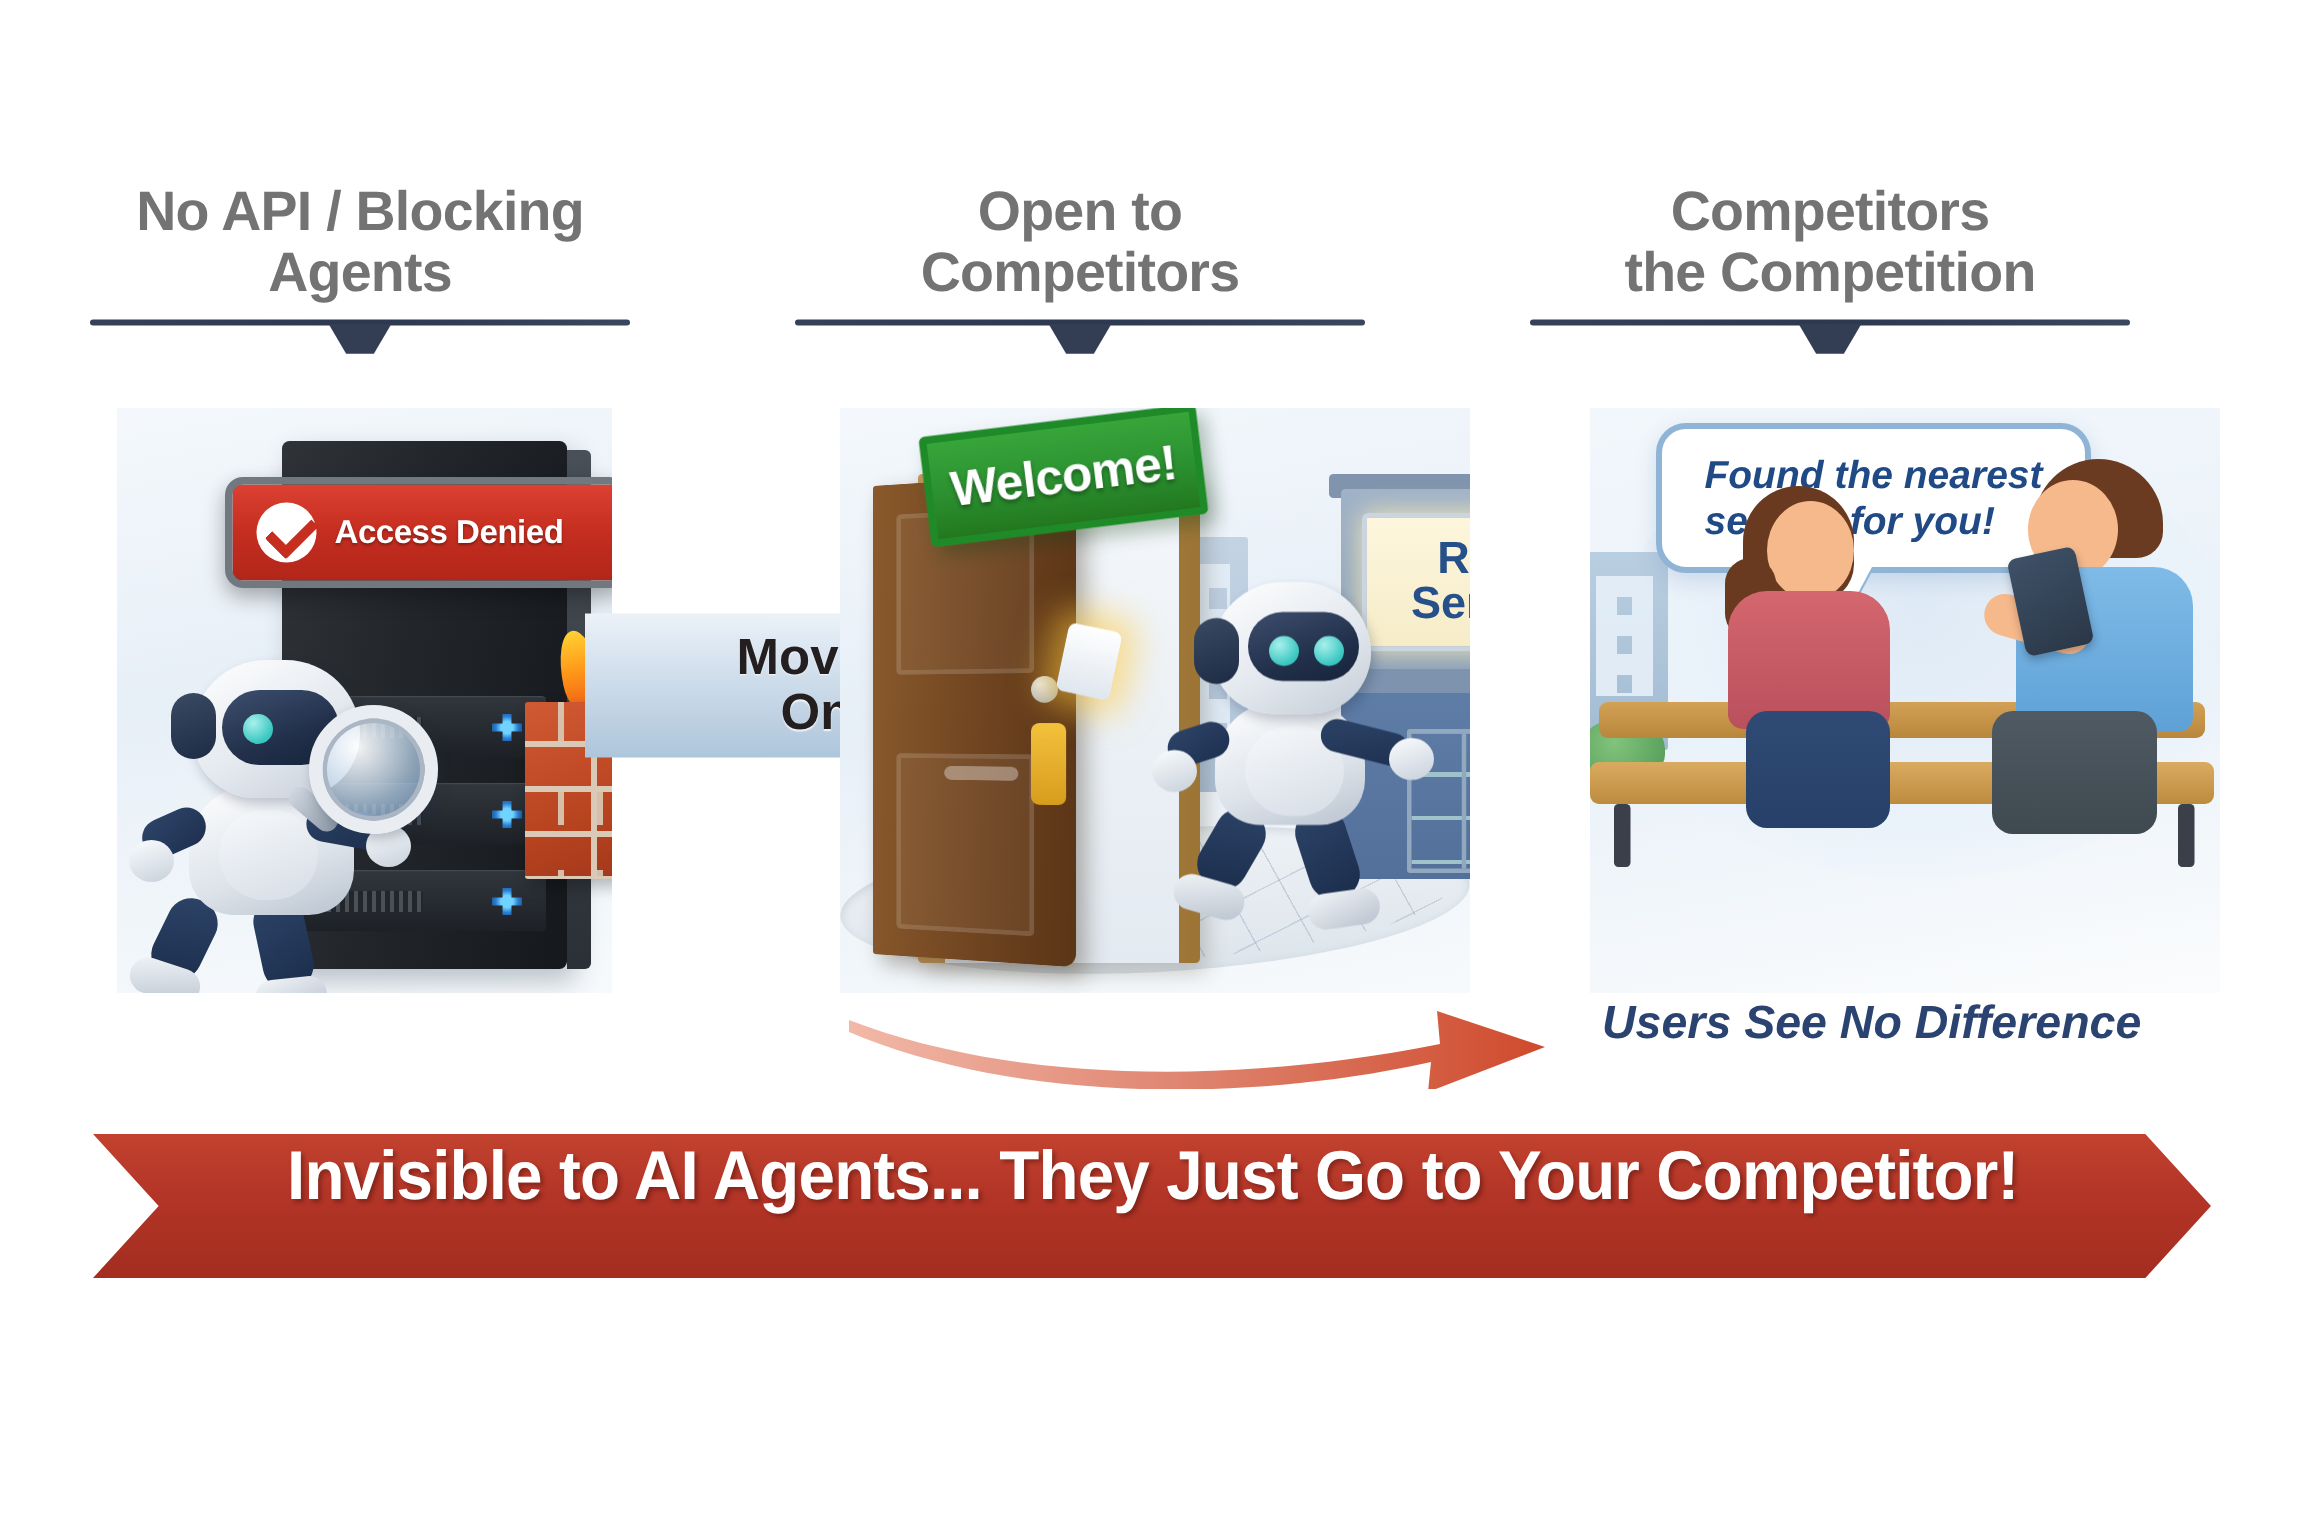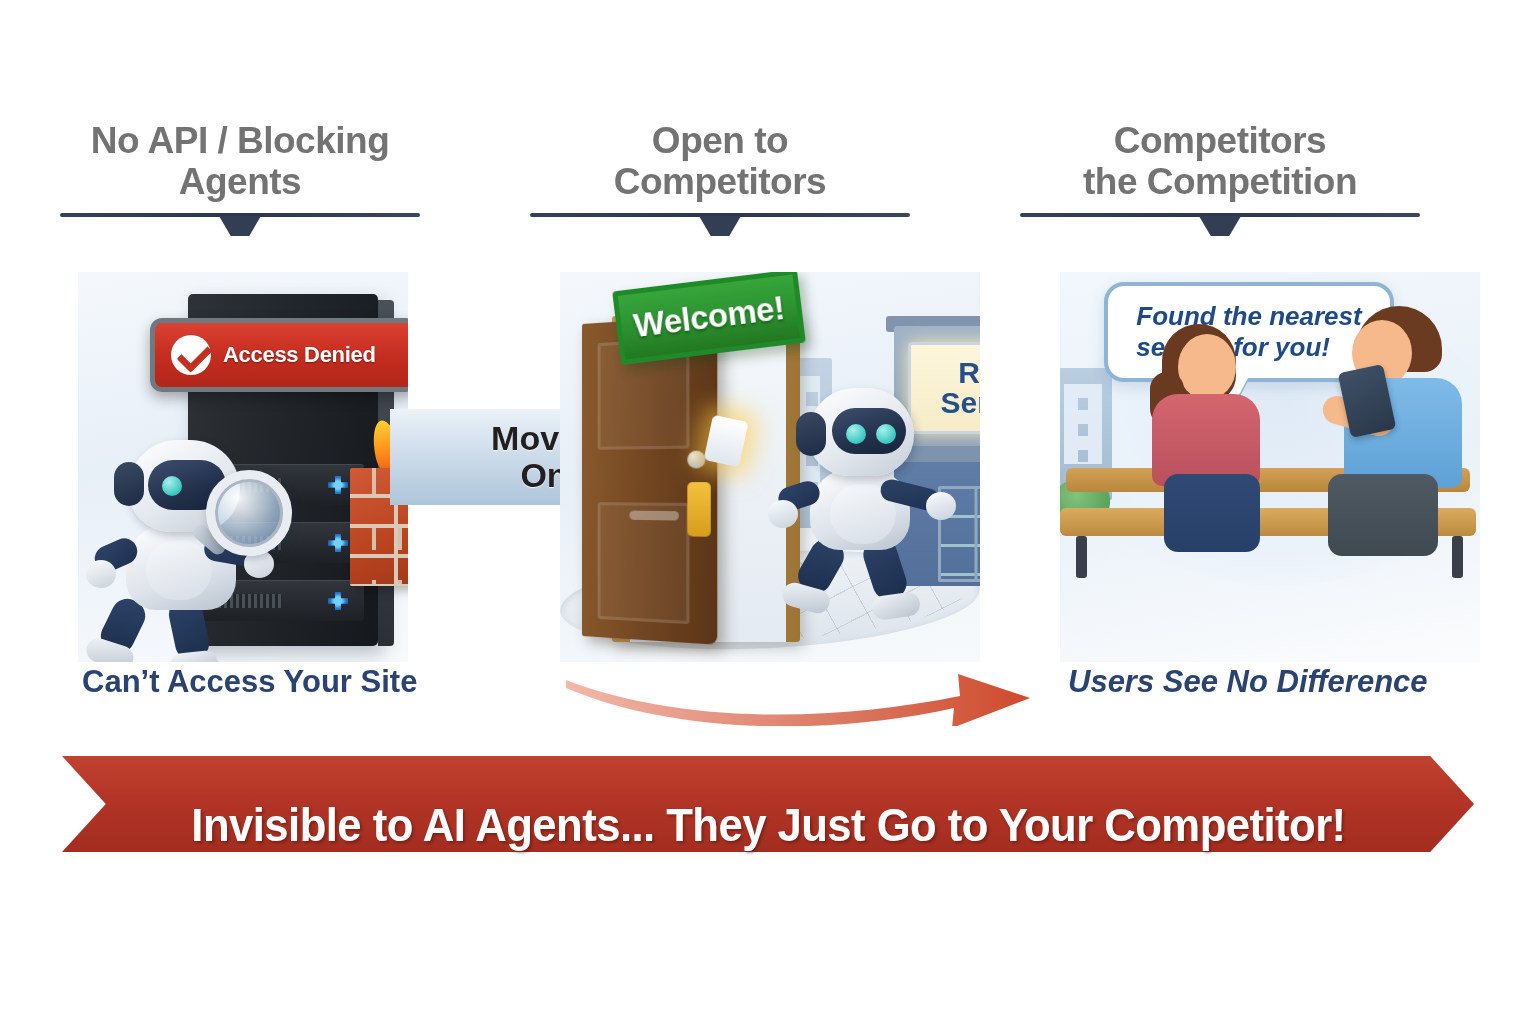--- a/index.html
+++ b/index.html
@@ -342,21 +342,21 @@
     background: radial-gradient(circle at 40% 40%, #83c37c, #4f9a56); border-radius:50% 50% 40% 40%; }
 
   
   .curve-arrow { position:absolute; left:560px; top:636px; width:500px; height:90px; }
 
   
   .ribbon {
     position: absolute;
     background: linear-gradient(180deg,#c0402f 0%,#b23426 45%,#a52e20 100%);
     clip-path: polygon(0 0, 100% 0, 100% 100%, 0 100%, 3.1% 50%);
-    display:flex; align-items:flex-end; justify-content:center;
+    display:flex; align-items:flex-start; justify-content:center;
     box-shadow: 0 5px 14px rgba(120,40,30,.28);
   }
   .ribbon-clip {
     position:absolute; inset:0;
     clip-path: polygon(0 0, 96.9% 0, 100% 50%, 96.9% 100%, 0 100%, 3.1% 50%);
     background: linear-gradient(180deg,#c2422f 0%,#b33527 42%,#a32d1f 100%);
   }
   .ribbon-text {
     position:relative;
     color:#ffffff; font-weight:bold; font-size:46px;
@@ -425,21 +425,20 @@
           <div class="rb-eye l"></div>
         </div>
       </div>
       <div class="magnifier">
         <div class="handle"></div>
         <div class="lens"></div>
       </div>
     </div>
   </div>
 
-  <div class="caption" style="left:82px; top:664px;">Can’t Access Your Site</div>
 
   <div class="moves-arrow" style="left:390px; top:382px; width:270px; height:150px;">
     <div class="mlabel">Moves
 On</div>
   </div>
 
   <div class="col-head" style="left:530px; top:120px; width:380px;">
     <div class="title">Open to
 Competitors</div>
     <div class="rule">

